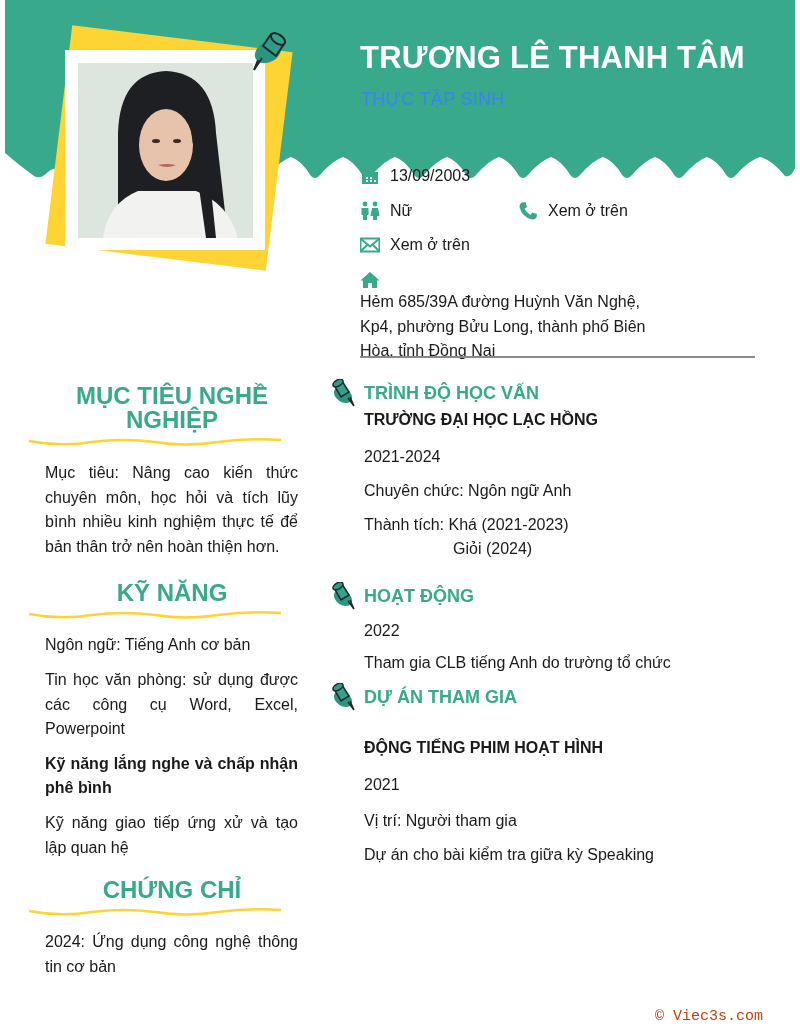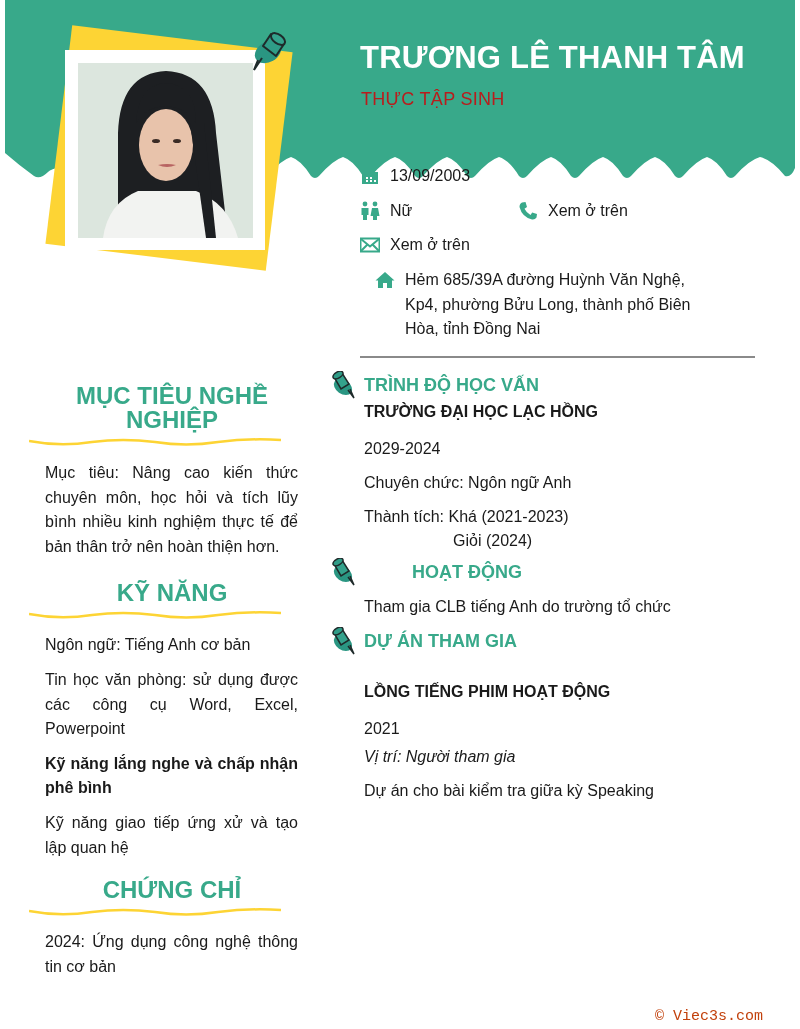--- a/index.html
+++ b/index.html
@@ -7,21 +7,21 @@
   body { position: relative; font-family: "Liberation Sans", "DejaVu Sans", sans-serif; color: #1a1a1a; }
 
   .header-bg { position: absolute; left: 0; top: 0; width: 800px; height: 190px; }
 
   .yellow-card { position: absolute; left: 58px; top: 38px; width: 222px; height: 220px; background: #fdd434; transform: rotate(7deg); }
   .photo-frame { position: absolute; left: 65px; top: 50px; width: 200px; height: 200px; background: #ffffff; }
   .photo { position: absolute; left: 13px; top: 13px; width: 175px; height: 175px; overflow: hidden; background: #dfe8e1; }
   .pin-top { position: absolute; left: 248px; top: 24px; width: 46px; height: 50px; }
 
   .name { position: absolute; left: 360px; top: 40px; font-size: 31px; font-weight: 700; color: #ffffff; letter-spacing: 0.2px; white-space: nowrap; }
-  .role { position: absolute; left: 361px; top: 89px; font-size: 18px; color: #b91c1c; letter-spacing: 0.3px; white-space: nowrap; }
+  .role { position: absolute; left: 361px; top: 89px; font-size: 18px; color: #3b82f6; letter-spacing: 0.3px; white-space: nowrap; }
 
   .info-row { position: absolute; display: flex; align-items: flex-start; font-size: 16px; line-height: 24.5px; color: #1a1a1a; }
   .info-row .ic { width: 20px; height: 20px; margin-right: 10px; margin-top: 2px; flex: 0 0 auto; display: flex; align-items: center; justify-content: center; }
   .info-row .txt { white-space: pre-line; }
 
   .divider { position: absolute; left: 360px; top: 356px; width: 395px; height: 2px; background: #8a8a8a; }
 
   .left-col { position: absolute; left: 29px; top: 370px; width: 270px; }
   .sec-title-left { font-size: 24px; font-weight: 700; color: #38a98a; margin-left: 16px; line-height: 24px; text-align: center; }
   .wave { display: block; width: 252px; height: 12px; margin-top: 4px; }
@@ -117,21 +117,21 @@
 <div class="info-row" style="left:360px; top:233px;">
   <span class="ic">
     <svg width="20" height="16" viewBox="0 0 20 16">
         <rect x="0.5" y="1.5" width="19" height="13" fill="none" stroke="#38a98a" stroke-width="2"></rect>
         <path d="M1 2 L10 9.5 L19 2" fill="none" stroke="#38a98a" stroke-width="2"></path>
         <path d="M1 14 L7.5 7.5 M19 14 L12.5 7.5" stroke="#38a98a" stroke-width="2"></path>
       </svg>
   </span>
   <span class="txt">Xem ở trên</span>
 </div>
-<div class="info-row" style="left:375px; top:268px;">
+<div class="info-row" style="left:360px; top:268px;flex-direction:column;">
   <span class="ic">
     <svg width="20" height="18" viewBox="0 0 20 18">
         <path d="M10 1 L19.5 9.5 L17 9.5 L17 17 L12 17 L12 12 L8 12 L8 17 L3 17 L3 9.5 L0.5 9.5 Z" fill="#38a98a"></path>
       </svg>
   </span>
   <span class="txt">Hẻm 685/39A đường Huỳnh Văn Nghệ,
 Kp4, phường Bửu Long, thành phố Biên
 Hòa, tỉnh Đồng Nai</span>
 </div>
 
@@ -161,59 +161,60 @@
     <div class="sec-title-left">CHỨNG CHỈ</div>
     <svg class="wave" viewBox="0 0 252 12">
         <path d="M0 5 Q31 11 63 6 Q94 2 126 6 Q157 11 189 6 Q220 2 252 4" fill="none" stroke="#fdd434" stroke-width="2.5"></path>
       </svg>
     <p class="para" style="margin-top:12px;">2024: Ứng dụng công nghệ thông tin cơ bản</p>
   </div>
 </div>
 
 <div class="right-col">
   <div>
-    <div class="sec-head" style="margin-top:0;">
+    <div class="sec-head" style="margin-top:8px;">
       <svg class="sec-pin" viewBox="0 0 26 28">
           <ellipse cx="13" cy="16" rx="10" ry="7" fill="#2a9682" transform="rotate(35 13 16)"></ellipse>
           <path d="M4 6 L12 2 L19 13 L11 18 Z" fill="#34a28c" stroke="#1e2a2a" stroke-width="1.5"></path>
           <ellipse cx="8" cy="4" rx="5.5" ry="3" fill="#2f9c87" stroke="#1e2a2a" stroke-width="1.5" transform="rotate(-30 8 4)"></ellipse>
           <path d="M18 19 L24 27 L20 18" fill="none" stroke="#1e2a2a" stroke-width="1.5"></path>
         </svg>
       <span class="sec-title-right">TRÌNH ĐỘ HỌC VẤN</span>
     </div>
     <div class="r-item r-bold" style="">TRƯỜNG ĐẠI HỌC LẠC HỒNG</div>
-    <div class="r-item" style="margin-top:13px;">2029-2024</div>
+    <div class="r-item" style="margin-top:13px;">2021-2024</div>
     <div class="r-item" style="margin-top:10px;">Chuyên chức: Ngôn ngữ Anh</div>
     <div class="r-item" style="margin-top:10px;">Thành tích: Khá (2021-2023)</div>
     <div class="r-item" style="margin-left:123px;">Giỏi (2024)</div>
   </div>
 
   <div>
-    <div class="sec-head" style="margin-top:4px;gap:48px;">
+    <div class="sec-head" style="margin-top:20px;">
       <svg class="sec-pin" viewBox="0 0 26 28">
           <ellipse cx="13" cy="16" rx="10" ry="7" fill="#2a9682" transform="rotate(35 13 16)"></ellipse>
           <path d="M4 6 L12 2 L19 13 L11 18 Z" fill="#34a28c" stroke="#1e2a2a" stroke-width="1.5"></path>
           <ellipse cx="8" cy="4" rx="5.5" ry="3" fill="#2f9c87" stroke="#1e2a2a" stroke-width="1.5" transform="rotate(-30 8 4)"></ellipse>
           <path d="M18 19 L24 27 L20 18" fill="none" stroke="#1e2a2a" stroke-width="1.5"></path>
         </svg>
       <span class="sec-title-right">HOẠT ĐỘNG</span>
     </div>
+    <div class="r-item" style="margin-top:8px;">2022</div>
     <div class="r-item" style="margin-top:8px;">Tham gia CLB tiếng Anh do trường tổ chức</div>
   </div>
 
   <div>
     <div class="sec-head" style="margin-top:7px;">
       <svg class="sec-pin" viewBox="0 0 26 28">
           <ellipse cx="13" cy="16" rx="10" ry="7" fill="#2a9682" transform="rotate(35 13 16)"></ellipse>
           <path d="M4 6 L12 2 L19 13 L11 18 Z" fill="#34a28c" stroke="#1e2a2a" stroke-width="1.5"></path>
           <ellipse cx="8" cy="4" rx="5.5" ry="3" fill="#2f9c87" stroke="#1e2a2a" stroke-width="1.5" transform="rotate(-30 8 4)"></ellipse>
           <path d="M18 19 L24 27 L20 18" fill="none" stroke="#1e2a2a" stroke-width="1.5"></path>
         </svg>
       <span class="sec-title-right">DỰ ÁN THAM GIA</span>
     </div>
-    <div class="r-item r-bold" style="margin-top:24px;">LỒNG TIẾNG PHIM HOẠT ĐỘNG</div>
+    <div class="r-item r-bold" style="margin-top:24px;">ĐỘNG TIẾNG PHIM HOẠT HÌNH</div>
     <div class="r-item" style="margin-top:13px;">2021</div>
-    <div class="r-item" style="margin-top:4px;font-style:italic;">Vị trí: Người tham gia</div>
+    <div class="r-item" style="margin-top:12px;">Vị trí: Người tham gia</div>
     <div class="r-item" style="margin-top:10px;">Dự án cho bài kiểm tra giữa kỳ Speaking</div>
   </div>
 </div>
 
 <div class="footer">© Viec3s.com</div>
 
 </body></html>

